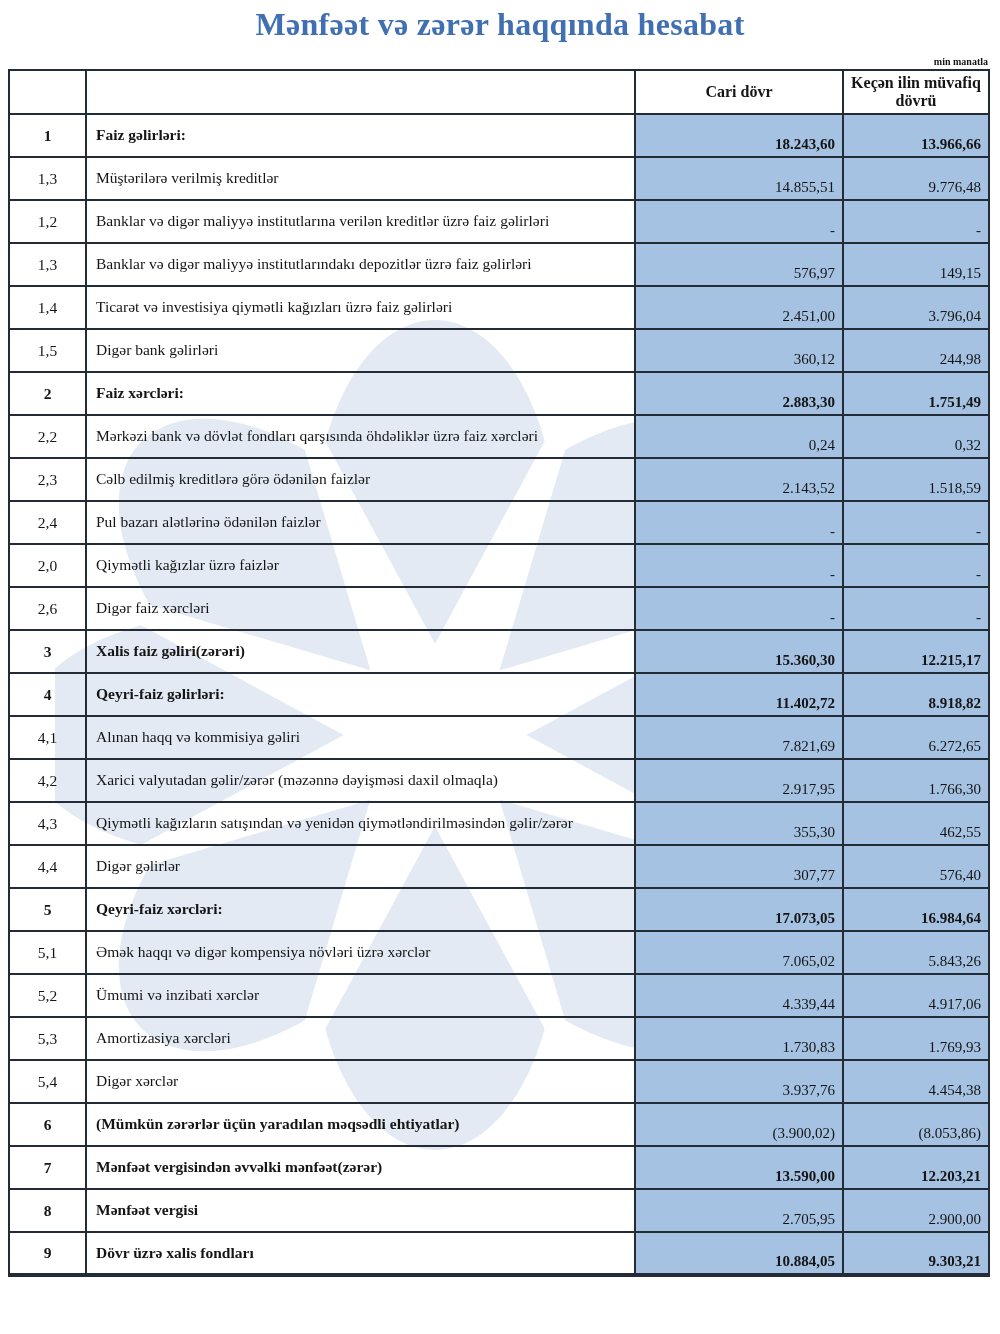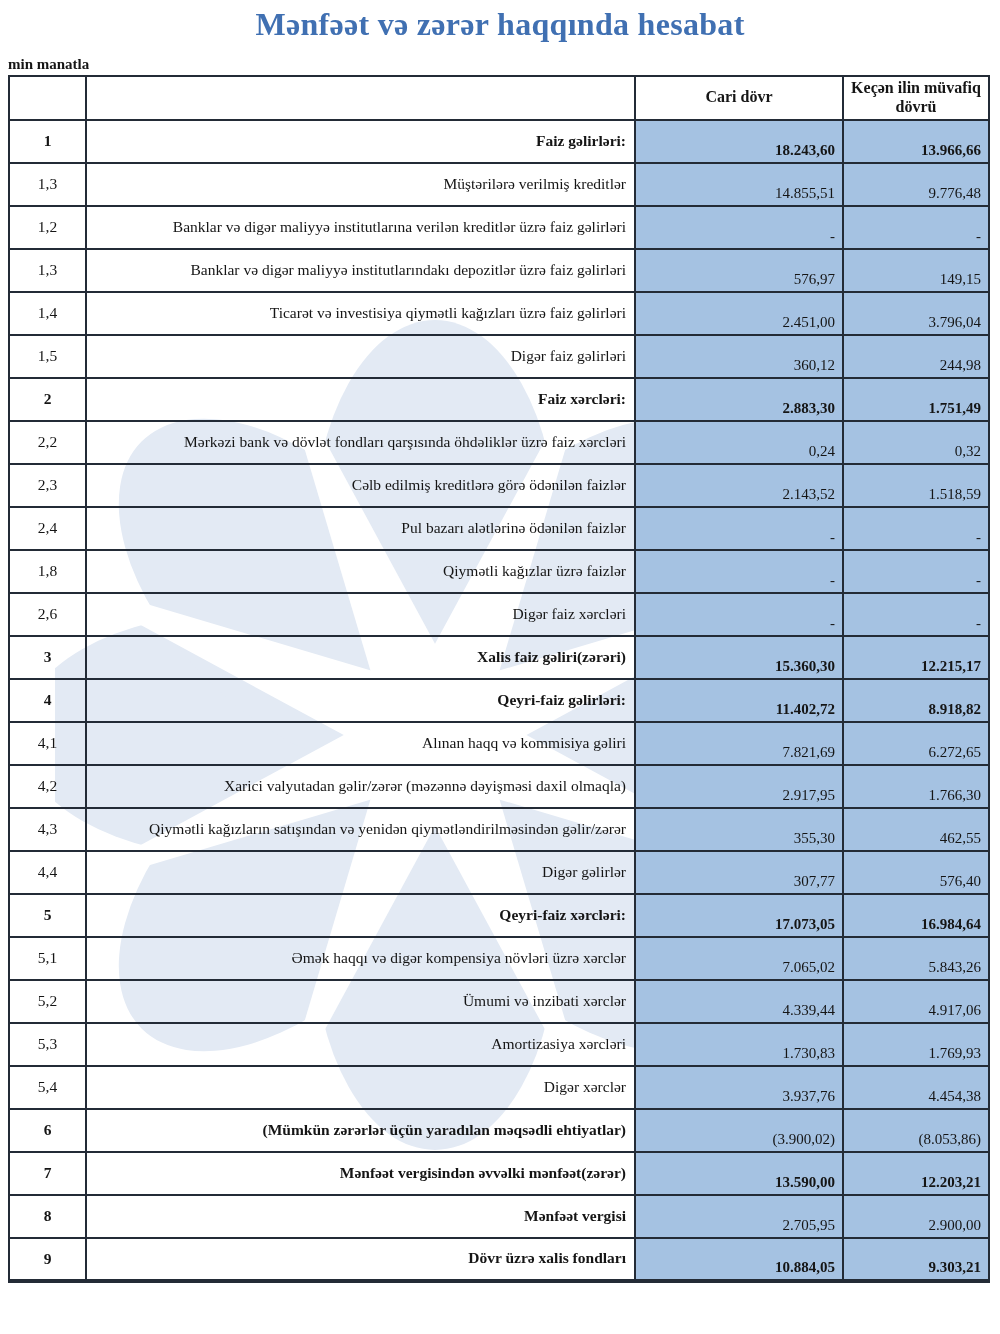--- a/index.html
+++ b/index.html
@@ -16,22 +16,22 @@
     text-align:center;
     font-size:32px;
     font-weight:bold;
     color:var(--title-color,#4070b2);
     letter-spacing:0.3px;
     font-family:Liberation Serif, serif;
   }
   .unit-note {
     width:980px;
     margin:13px 0 2px 8px;
-    text-align:left;
-    font-size:15px;
+    text-align:right;
+    font-size:10px;
     font-weight:bold;
     line-height:1.1;
   }
   .watermark {
     position:absolute;
     left:55px; top:295px;
     width:760px; height:860px;
     z-index:0;
     pointer-events:none;
   }
@@ -64,21 +64,21 @@
     padding:0 4px;
   }
   .pnl tbody tr { height:43px; }
   td.no {
     text-align:center;
     vertical-align:middle;
     font-size:15.5px;
     padding:0 2px;
   }
   td.label {
-    text-align:right;
+    text-align:left;
     vertical-align:middle;
     font-size:15.5px;
     line-height:1.18;
     padding:2px 8px 2px 9px;
   }
   td.val {
     background:var(--cell-fill,#a5c2e2);
     text-align:right;
     vertical-align:bottom;
     font-size:15px;
@@ -162,21 +162,21 @@
     <td class="val">149,15</td>
   </tr>
       <tr>
     <td class="no">1,4</td>
     <td class="label">Ticarət və investisiya qiymətli kağızları üzrə faiz gəlirləri</td>
     <td class="val">2.451,00</td>
     <td class="val">3.796,04</td>
   </tr>
       <tr>
     <td class="no">1,5</td>
-    <td class="label">Digər faiz gəlirləri</td>
+    <td class="label">Digər bank gəlirləri</td>
     <td class="val">360,12</td>
     <td class="val">244,98</td>
   </tr>
       <tr class="section bold-values">
     <td class="no">2</td>
     <td class="label">Faiz xərcləri:</td>
     <td class="val">2.883,30</td>
     <td class="val">1.751,49</td>
   </tr>
       <tr>
@@ -191,21 +191,21 @@
     <td class="val">2.143,52</td>
     <td class="val">1.518,59</td>
   </tr>
       <tr>
     <td class="no">2,4</td>
     <td class="label">Pul bazarı alətlərinə ödənilən faizlər</td>
     <td class="val">-</td>
     <td class="val">-</td>
   </tr>
       <tr>
-    <td class="no">1,8</td>
+    <td class="no">2,0</td>
     <td class="label">Qiymətli kağızlar üzrə faizlər</td>
     <td class="val">-</td>
     <td class="val">-</td>
   </tr>
       <tr>
     <td class="no">2,6</td>
     <td class="label">Digər faiz xərcləri</td>
     <td class="val">-</td>
     <td class="val">-</td>
   </tr>

